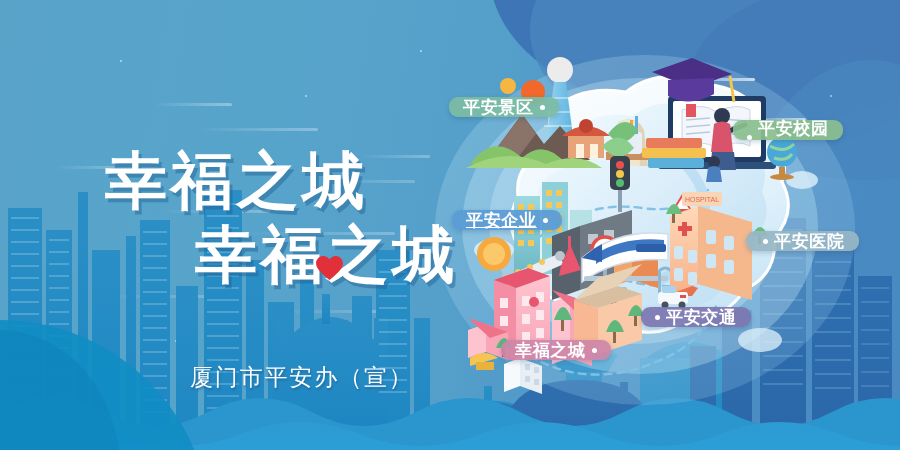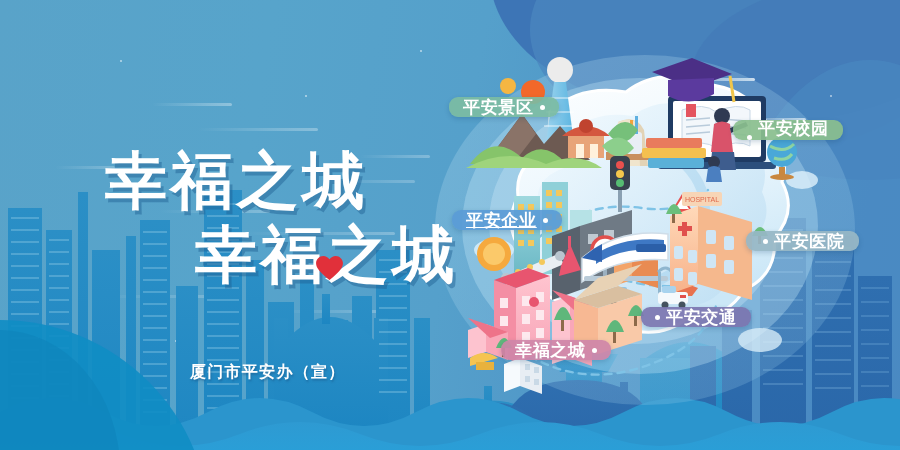--- a/index.html
+++ b/index.html
@@ -39,22 +39,22 @@
     font-family:"Liberation Sans","DejaVu Sans",sans-serif;
     white-space:nowrap;line-height:1;
   }
   .line1{font-size:62px;}
   .line2{font-size:62px;margin-top:12px;margin-left:90px;position:relative;}
   .heart{
     position:absolute;left:120px;top:31px;width:29px;height:26px;z-index:3;
   }
   .heart svg{display:block;}
   .sub{
-    position:absolute;left:190px;top:362px;color:#ffffff;font-size:16px;
-    font-weight:bold;letter-spacing:.08em;
+    position:absolute;left:190px;top:362px;color:#ffffff;font-size:23px;
+    font-weight:normal;letter-spacing:.08em;
     text-shadow:1px 2px 2px rgba(25,85,135,.5);white-space:nowrap;
   }
 
   
   .island{position:absolute;left:430px;top:40px;width:430px;height:370px;}
 
   
   .pill{
     position:absolute;display:flex;align-items:center;gap:6px;
     height:20px;padding:0 14px;border-radius:9px;

